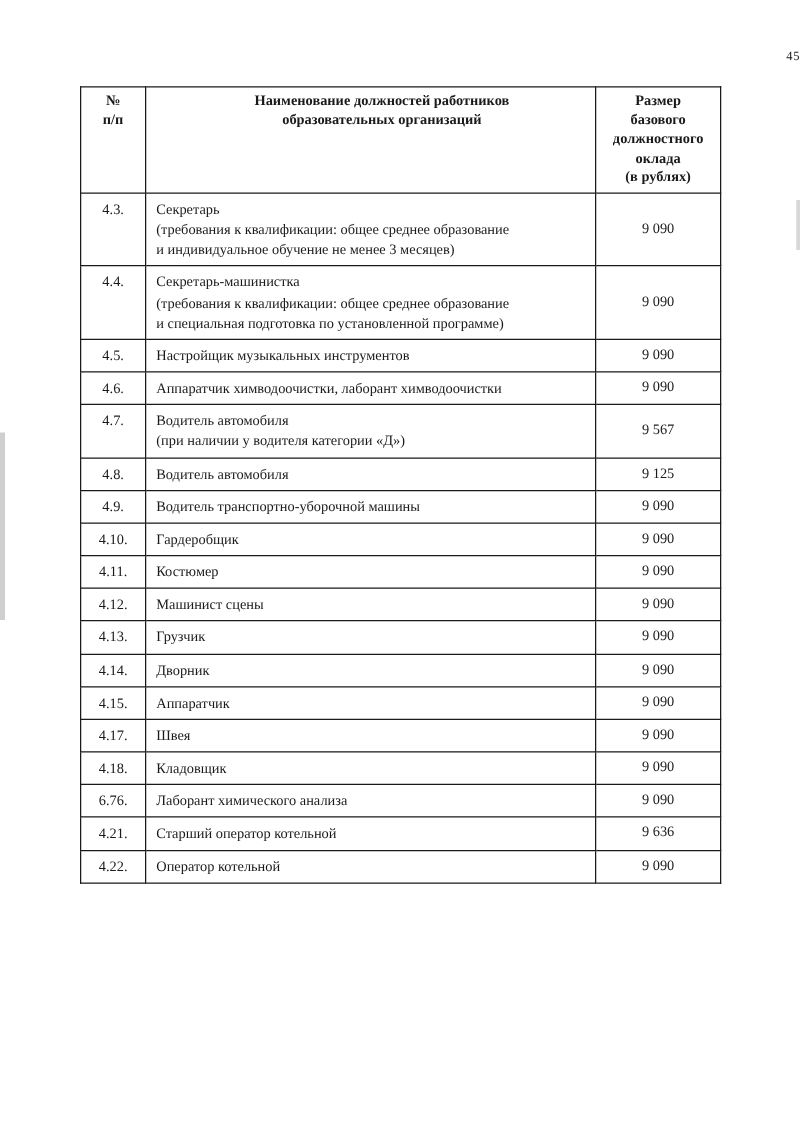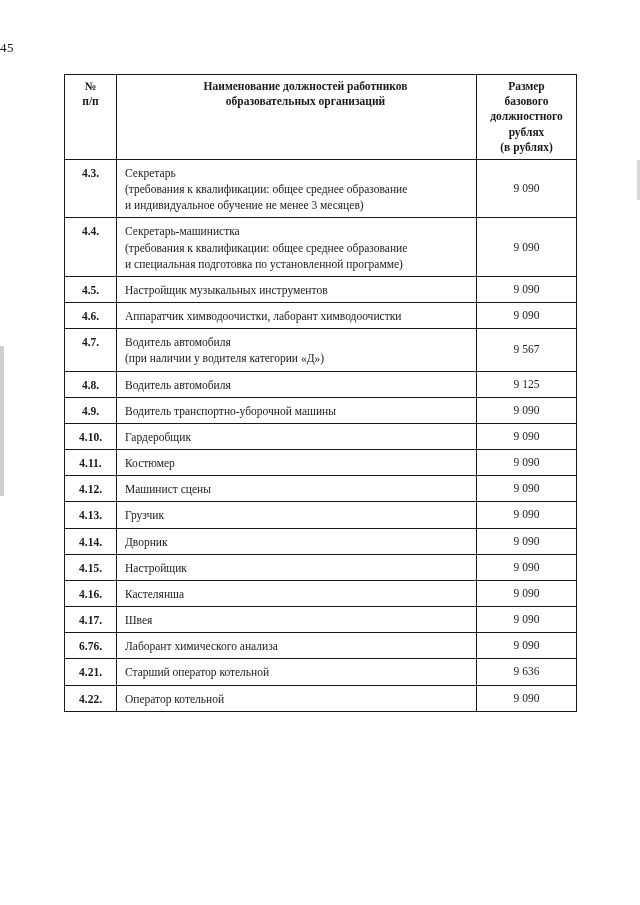--- a/index.html
+++ b/index.html
@@ -15,22 +15,22 @@
     position: relative;
     overflow: hidden;
   }
   .page {
     position: relative;
     width: 640px;
     height: 905px;
     box-sizing: border-box;
   }
   .page-number {
-    text-align: left;
-    font-size: 13px;
+    text-align: right;
+    font-size: 10px;
     margin-top: 40px;
     margin-bottom: 18px;
     letter-spacing: 0.5px;
   }
   .scan-mark-left {
     position: absolute;
     left: 0;
     top: 306px;
     width: 4px;
     height: 150px;
@@ -80,21 +80,20 @@
     padding-left: 32px;
     padding-right: 14px;
   }
   thead th.h-salary {
     vertical-align: top;
   }
   tbody td.num {
     text-align: center;
     white-space: nowrap;
     padding-top: 6px;
-    font-weight: bold;
   }
   tbody td.name {
     text-align: left;
     padding-left: 8px;
     padding-top: 6px;
   }
   tbody td.salary {
     text-align: center;
     white-space: nowrap;
     vertical-align: middle;
@@ -130,21 +129,21 @@
             <span class="hdr-line">п/п</span>
           </th>
           <th class="h-name">
             <span class="hdr-line">Наименование должностей работников</span>
             <span class="hdr-line">образовательных организаций</span>
           </th>
           <th class="h-salary">
             <span class="hdr-line">Размер</span>
             <span class="hdr-line">базового</span>
             <span class="hdr-line">должностного</span>
-            <span class="hdr-line">рублях</span>
+            <span class="hdr-line">оклада</span>
             <span class="hdr-line">(в рублях)</span>
           </th>
         </tr>
       </thead>
       <tbody>
 
         <tr class="row-tall">
           <td class="num">4.3.</td>
           <td class="name">
             <span>Секретарь</span>
@@ -241,41 +240,41 @@
           <td class="num">4.14.</td>
           <td class="name">
             <span>Дворник</span>
           </td>
           <td class="salary">9 090</td>
         </tr>
 
         <tr>
           <td class="num">4.15.</td>
           <td class="name">
-            <span>Настройщик</span>
-          </td>
-          <td class="salary">9 090</td>
-        </tr>
-
-        <tr>
-          <td class="num">4.16.</td>
-          <td class="name">
-            <span>Кастелянша</span>
-          </td>
-          <td class="salary">9 090</td>
-        </tr>
+            <span>Аппаратчик</span>
+          </td>
+          <td class="salary">9 090</td>
+        </tr>
+
 
         <tr>
           <td class="num">4.17.</td>
           <td class="name">
             <span>Швея</span>
           </td>
           <td class="salary">9 090</td>
         </tr>
 
+        <tr>
+          <td class="num">4.18.</td>
+          <td class="name">
+            <span>Кладовщик</span>
+          </td>
+          <td class="salary">9 090</td>
+        </tr>
 
         <tr>
           <td class="num">6.76.</td>
           <td class="name">
             <span>Лаборант химического анализа</span>
           </td>
           <td class="salary">9 090</td>
         </tr>
 
 

